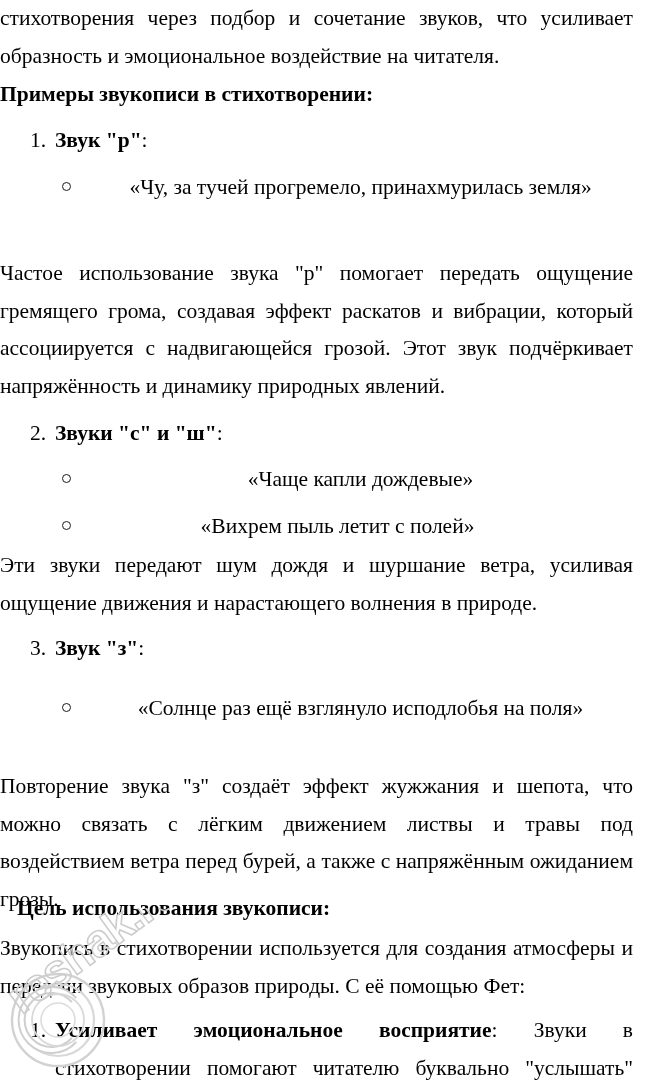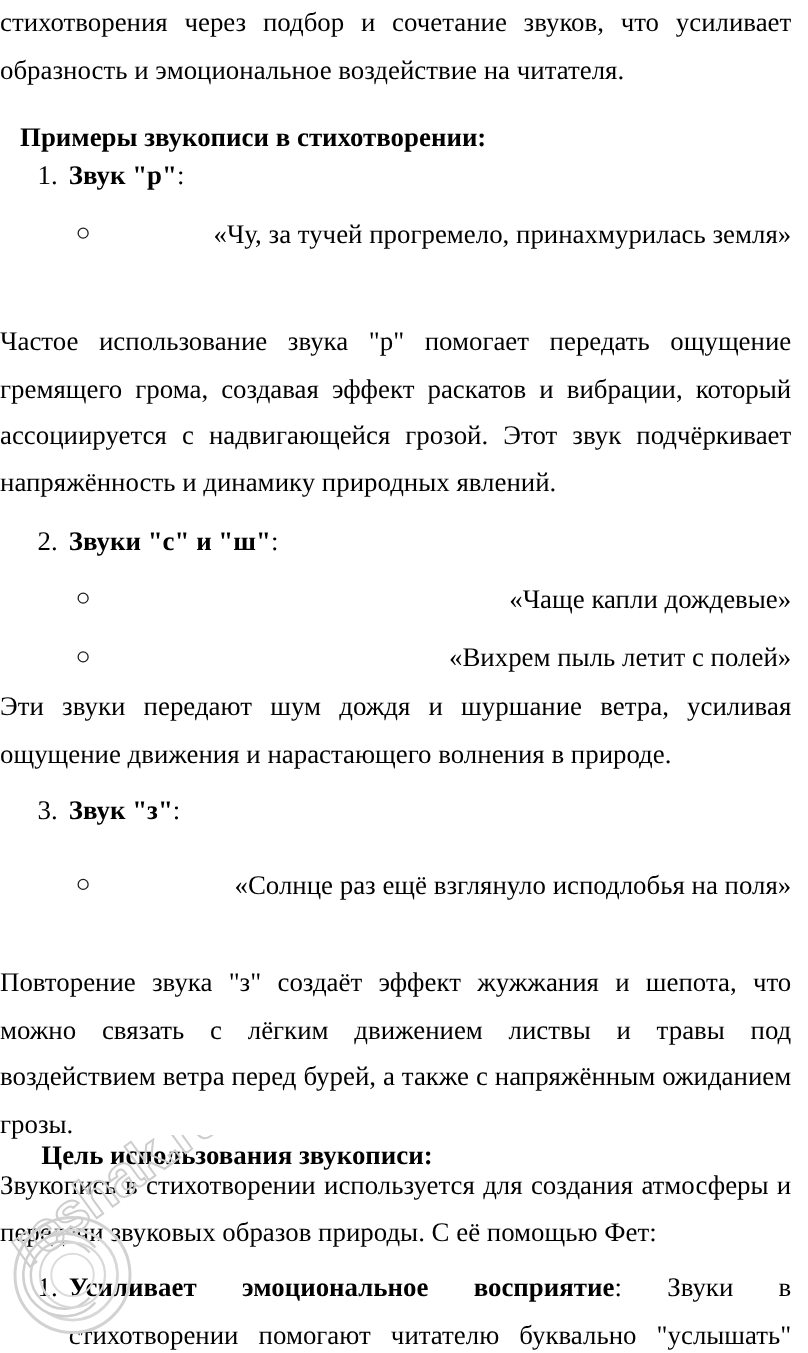--- a/index.html
+++ b/index.html
@@ -49,21 +49,21 @@
     text-align: justify;
     text-justify: inter-word;
     font-size: 21.5px;
     line-height: 37.6px;
     letter-spacing: 0px;
     word-spacing: 0px;
   }
   p.para.last-full { text-align-last: left; }
 
   p.heading {
-    margin: 16px;
+    margin: 0;
     font-size: 21.5px;
     line-height: 37.6px;
     font-weight: bold;
     text-align: left;
   }
 
   
   ol.numlist {
     margin: 0;
     padding: 0;
@@ -93,21 +93,21 @@
   ul.sublist {
     margin: 0;
     padding: 0;
     list-style: none;
   }
   ul.sublist > li {
     position: relative;
     padding-left: 88px;
     font-size: 21.5px;
     line-height: 37.6px;
-    text-align: right;
+    text-align: center;
   }
   ul.sublist > li > .bullet {
     position: absolute;
     left: 62px;
     top: 0;
     font-size: 21.5px;
     line-height: 37.6px;
   }
   ul.sublist > li > .bullet i {
     display: inline-block;

